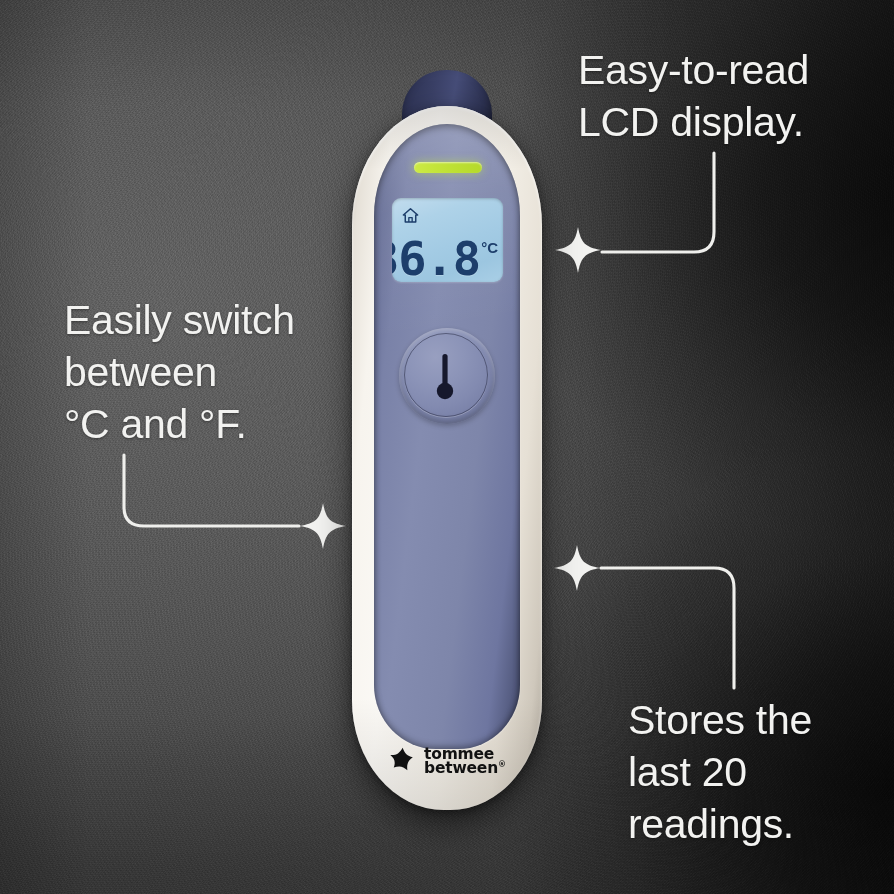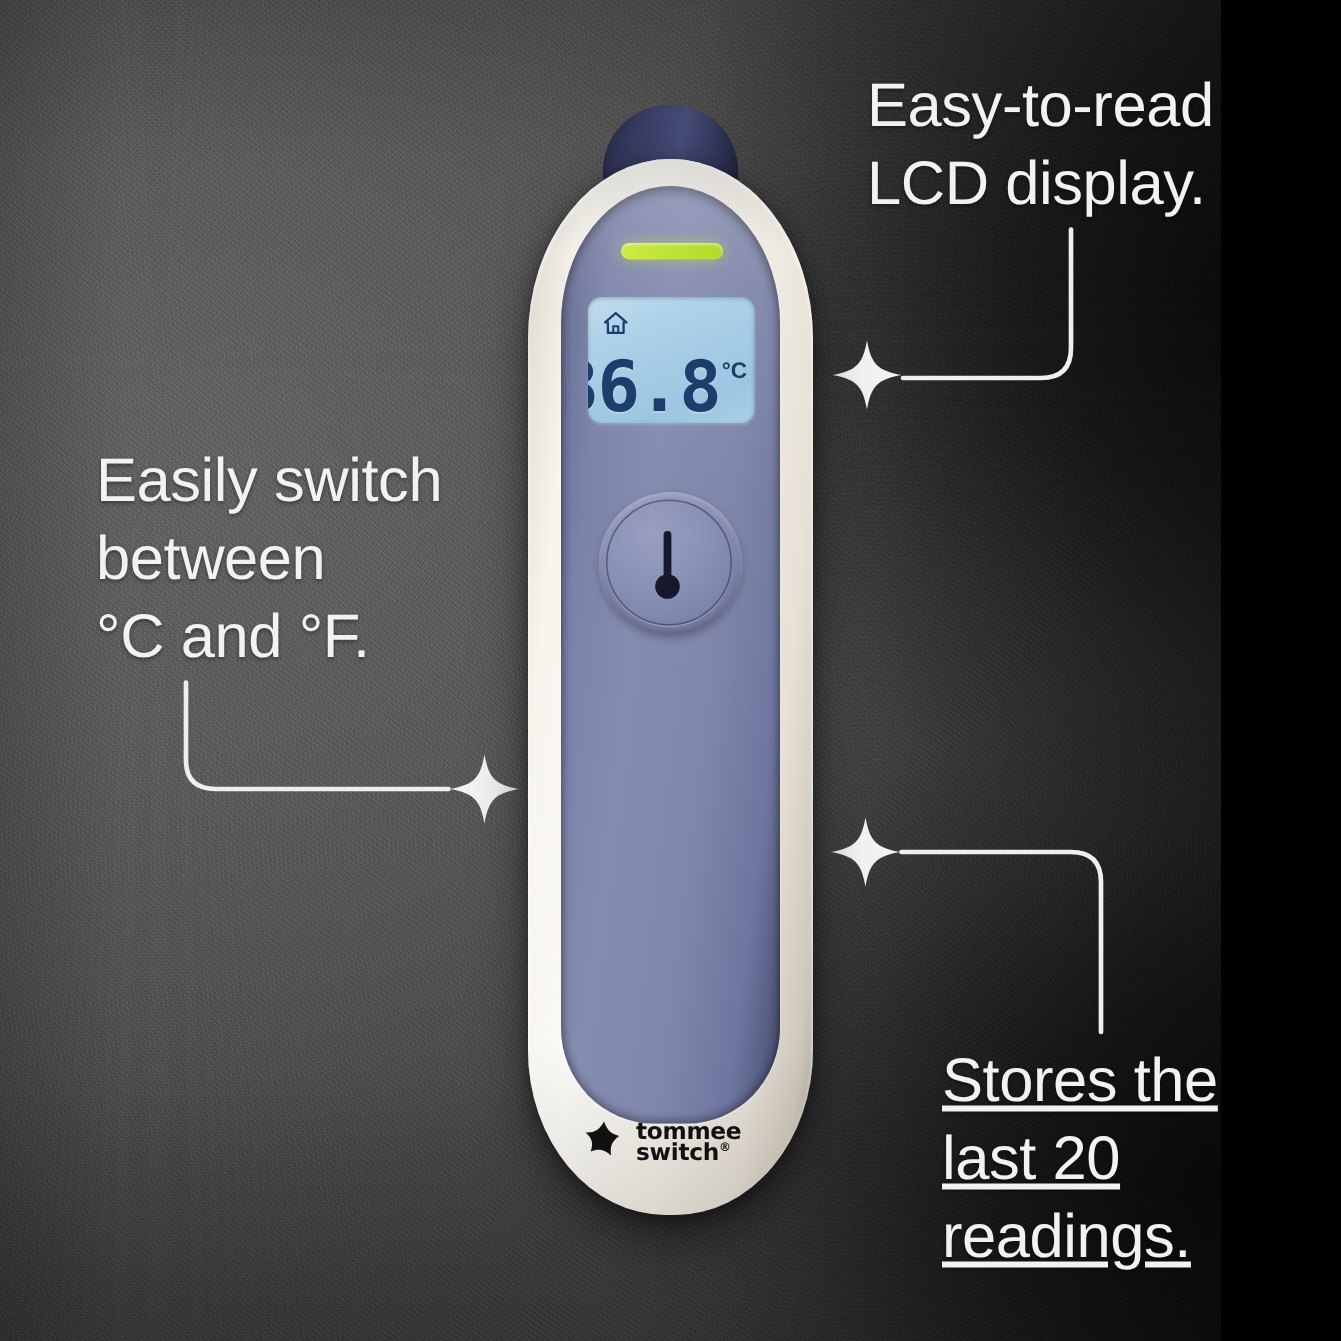--- a/index.html
+++ b/index.html
@@ -2,21 +2,21 @@
 <html><head>
 <meta charset="utf-8">
 <style>
   html, body {
     margin: 0;
     padding: 0;
     background: #000;
   }
   #stage {
     position: relative;
-    width: 814px;
+    width: 894px;
     height: 894px;
     overflow: hidden;
     font-family: "Liberation Sans", sans-serif;
     background: #0f766e;
   }
 
   
   .bg-base {
     position: absolute;
     inset: 0;
@@ -63,21 +63,21 @@
     color: #f2f2f0;
     font-size: 41px;
     line-height: 1.27;
     font-weight: 400;
     letter-spacing: -0.3px;
     white-space: pre-line;
     text-shadow: 0 1px 3px rgba(0,0,0,0.42);
   }
   #callout-lcd   { left: 578px; top: 44px;  }
   #callout-units { left: 44px;  top: 294px; margin-left: 20px; }
-  #callout-store { left: 628px; top: 694px; text-align: left; text-decoration: underline; }
+  #callout-store { left: 628px; top: 694px; text-align: left; }
 
   
   #connectors {
     position: absolute;
     inset: 0;
     pointer-events: none;
   }
 
   
   #device {
@@ -339,18 +339,18 @@
     <svg class="btn-icon" viewBox="0 0 24 50">
       <rect x="9.4" y="2" width="5.2" height="31" rx="2.6" fill="#16182c"></rect>
       <circle cx="12" cy="39" r="8.2" fill="#16182c"></circle>
     </svg>
 
     <div class="brand">
       <svg class="brand-star" viewBox="0 0 40 40">
         <path d="M21.5 2.2 C24.2 9.4 27.4 13.0 34.6 14.6 C28.8 18.6 26.4 23.0 27.6 31.4 C22.1 26.2 17.4 25.0 10.0 27.9 C12.4 21.4 11.6 16.6 5.6 11.6 C12.9 12.2 17.5 9.6 21.5 2.2 Z" fill="#111111"></path>
       </svg>
       <div class="brand-text"><span>tommee
-switch</span><sup>®</sup></div>
+between</span><sup>®</sup></div>
     </div>
 
   </div>
 
 </div>
 
 </body></html>

